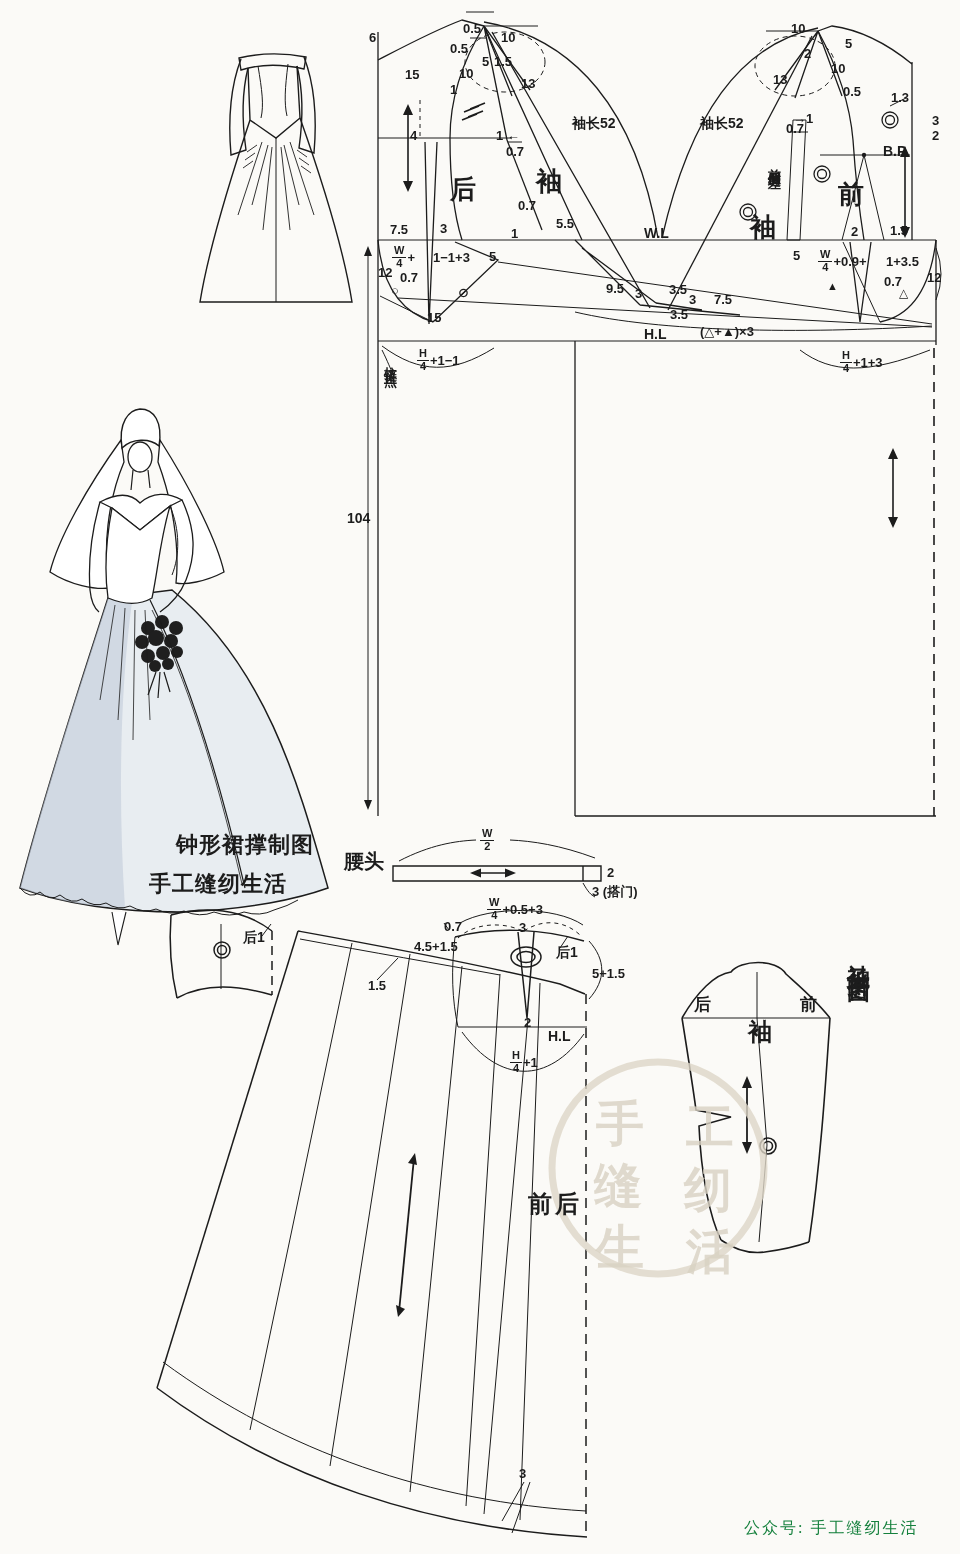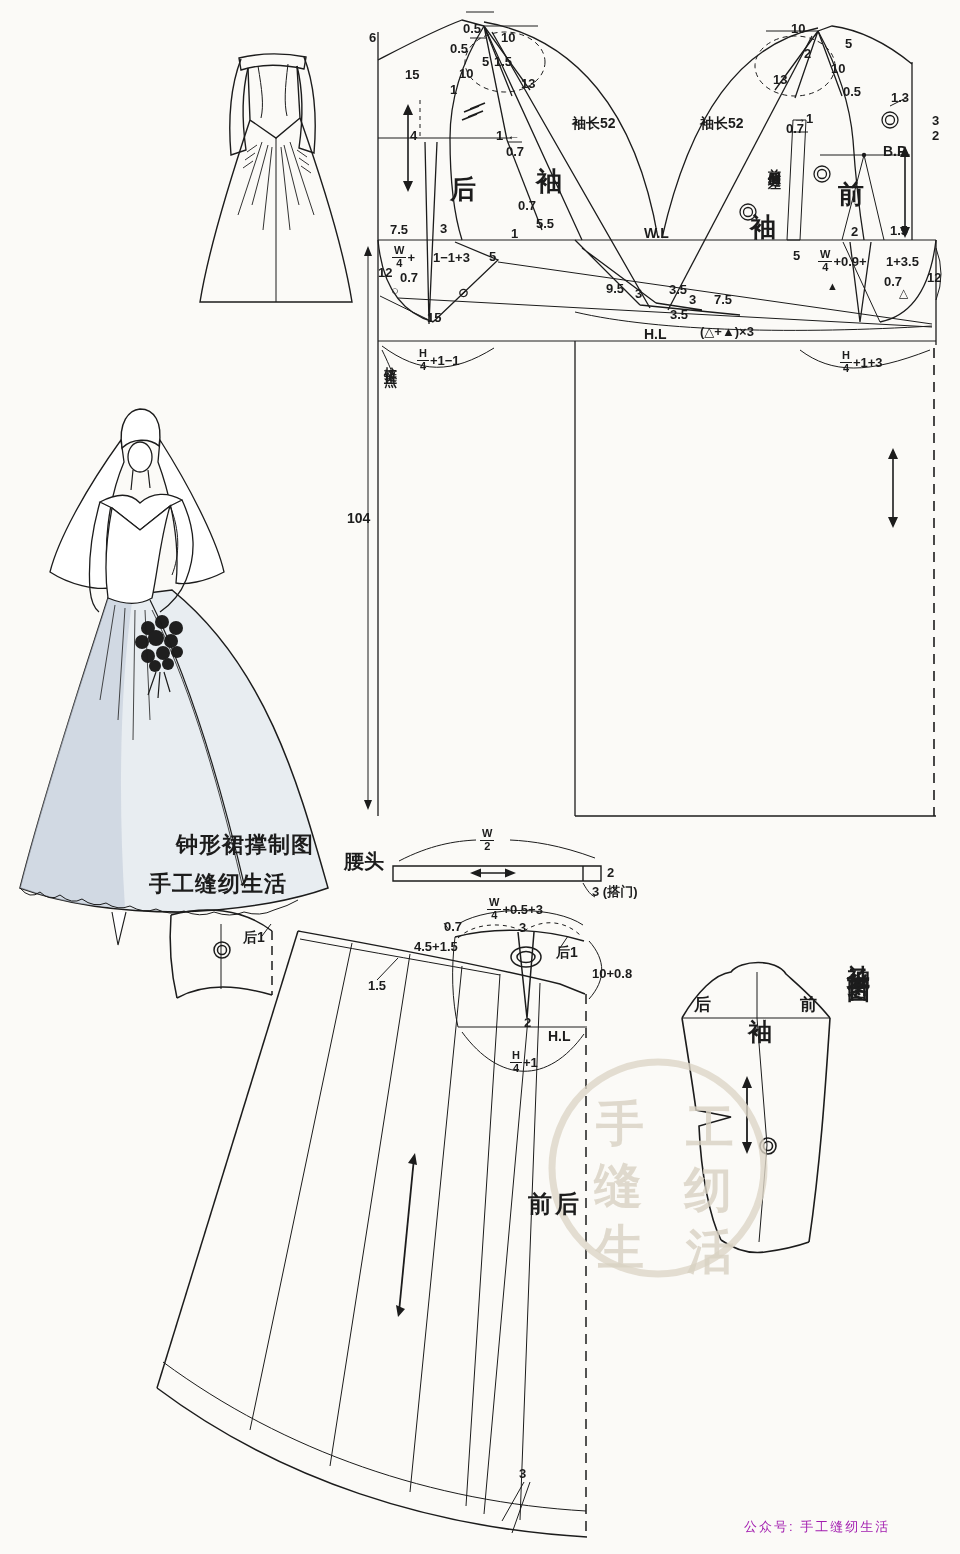--- a/index.html
+++ b/index.html
@@ -14,21 +14,21 @@
   .t20{font-size:20px;}
   .t24{font-size:24px;letter-spacing:3px;}
   .t17{font-size:17px;}
   .vert{writing-mode:vertical-rl;text-orientation:upright;letter-spacing:2px;}
   .vtitle{writing-mode:vertical-rl;text-orientation:upright;font-size:23px;letter-spacing:4px;}
   .fr{display:inline-flex;flex-direction:column;align-items:center;vertical-align:middle;}
   .fr i{font-style:normal;font-size:11px;font-weight:700;line-height:1.05;padding:0 2px;}
   .fr i.nm{border-bottom:1.5px solid #1c1c1c;}
   .fracwrap{display:inline-flex;align-items:center;gap:1px;}
   .wm{position:absolute;font-size:48px;font-weight:700;color:#d9d2c3;opacity:.8;}
-  .foot{position:absolute;font-size:13px;color:#a21caf;letter-spacing:2px;}
+  .foot{position:absolute;font-size:16px;color:#15803d;letter-spacing:2px;font-family:Liberation Serif, serif;}
 </style>
 </head>
 <body>
 
 <div id="stage">
 
 <svg width="960" height="1554" viewBox="0 0 960 1554">
   <g stroke="#1c1c1c" fill="none" stroke-width="1.3">
 
     <path d="M378,32 V816"></path>
@@ -230,21 +230,21 @@
 <span class="lb" style="left:521px;top:77px">13</span>
 <span class="lb" style="left:450px;top:83px">1</span>
 <span class="lb md" style="left:572px;top:116px">袖长52</span>
 <span class="lb md" style="left:700px;top:116px">袖长52</span>
 <span class="lb" style="left:410px;top:129px">4</span>
 <span class="lb" style="left:496px;top:129px">1 ←</span>
 <span class="lb" style="left:506px;top:145px">0.7</span>
 <span class="lb big" style="left:450px;top:176px">后</span>
 <span class="lb big" style="left:536px;top:168px">袖</span>
 <span class="lb" style="left:518px;top:199px">0.7</span>
-<span class="lb" style="left:536px;top:217px">5.5</span>
+<span class="lb" style="left:556px;top:217px">5.5</span>
 <span class="lb" style="left:511px;top:227px">1</span>
 <span class="lb" style="left:390px;top:223px">7.5</span>
 <span class="lb" style="left:440px;top:222px">3</span>
 <span class="lb md" style="left:644px;top:226px">W.L</span>
 <span class="lb fracwrap" style="left:392px;top:245px">
       <span class="fr">
         <i class="nm">W</i>
         <i>4</i>
       </span>
       <span>+</span>
@@ -328,21 +328,21 @@
       <span class="fr">
         <i class="nm">W</i>
         <i>4</i>
       </span>
       <span>+0.5+3</span>
     </span>
 <span class="lb" style="left:519px;top:921px">3</span>
 <span class="lb" style="left:444px;top:920px">0.7</span>
 <span class="lb" style="left:414px;top:940px">4.5+1.5</span>
 <span class="lb md" style="left:556px;top:945px">后1</span>
-<span class="lb" style="left:592px;top:967px">10+0.8</span>
+<span class="lb" style="left:592px;top:967px">5+1.5</span>
 <span class="lb" style="left:368px;top:979px">1.5</span>
 <span class="lb" style="left:524px;top:1016px">2</span>
 <span class="lb md" style="left:548px;top:1029px">H.L</span>
 <span class="lb fracwrap" style="left:510px;top:1050px">
       <span class="fr">
         <i class="nm">H</i>
         <i>4</i>
       </span>
       <span>+1</span>
     </span>

